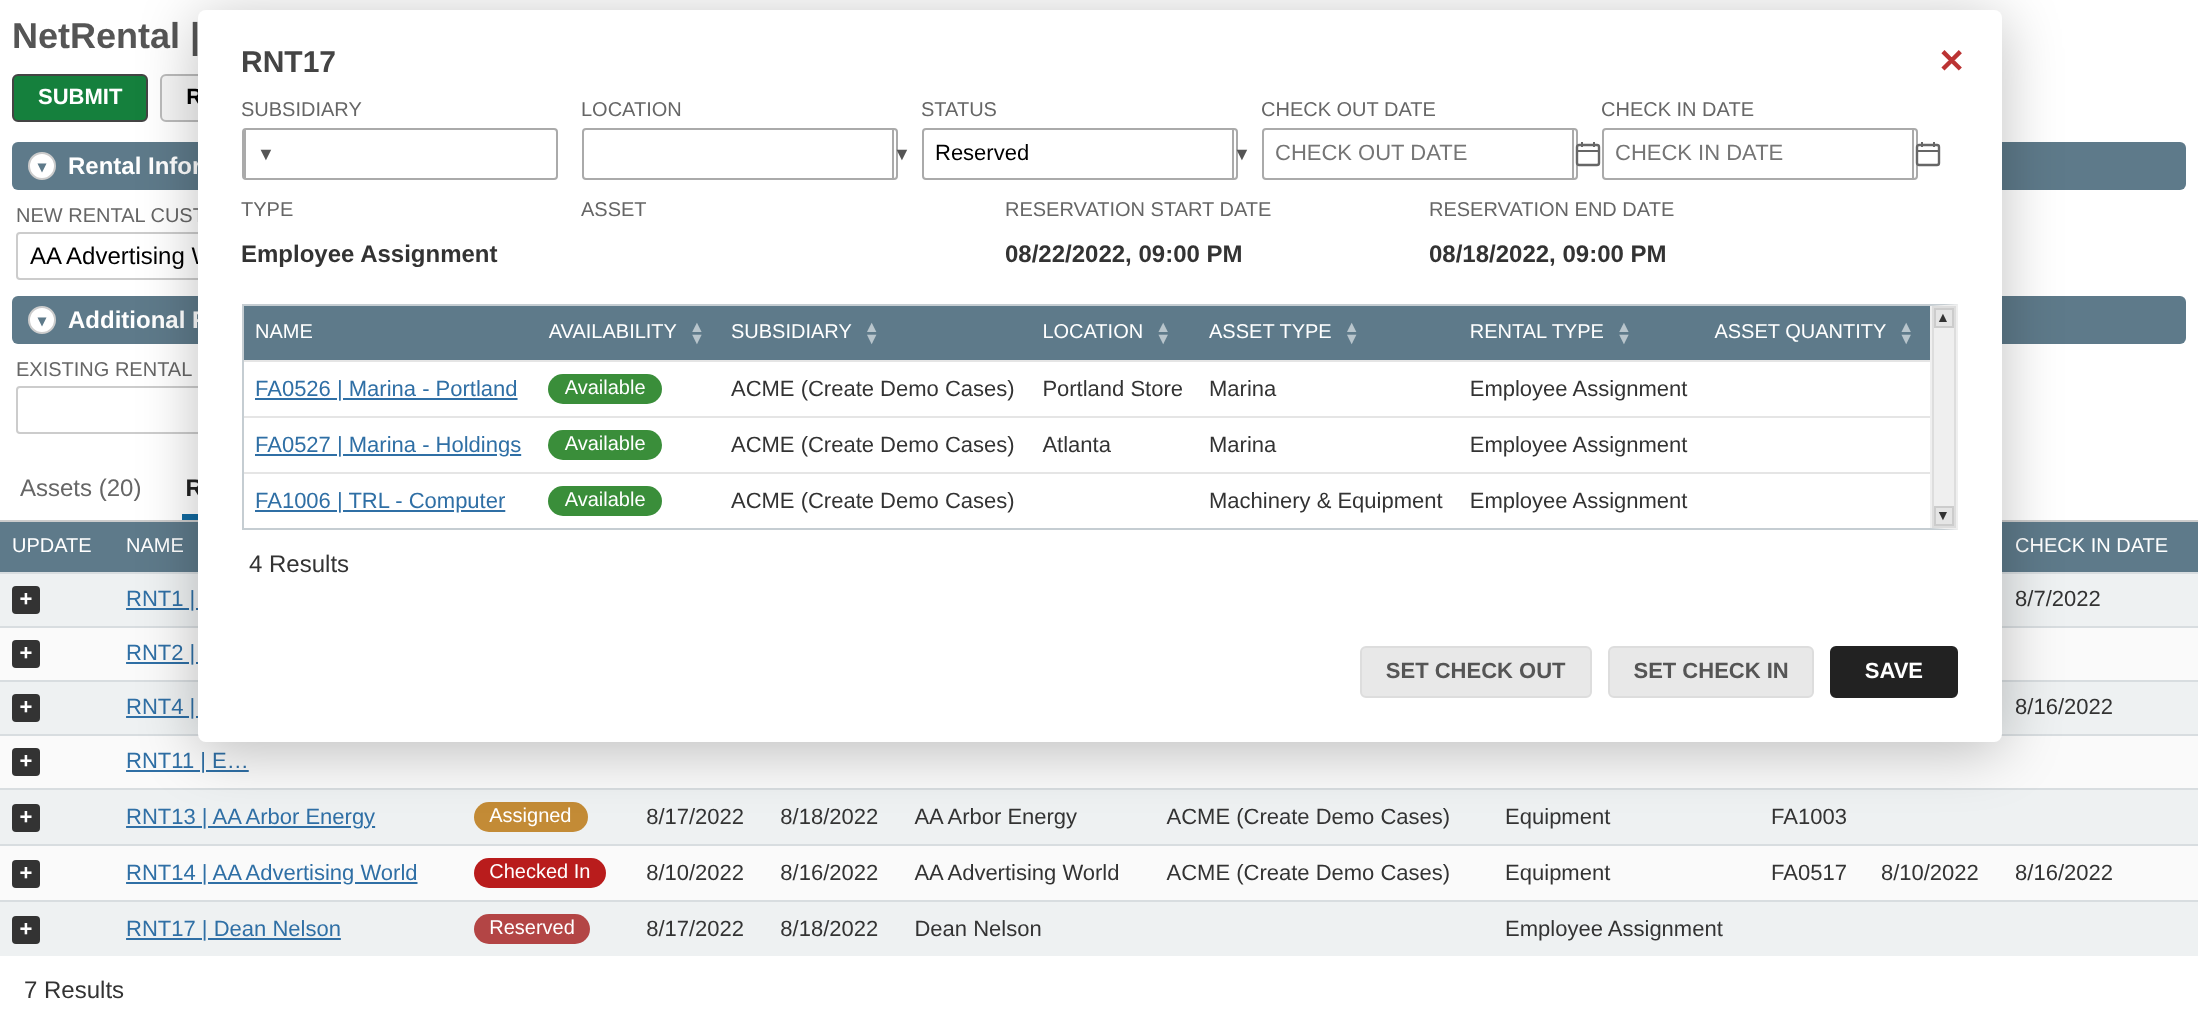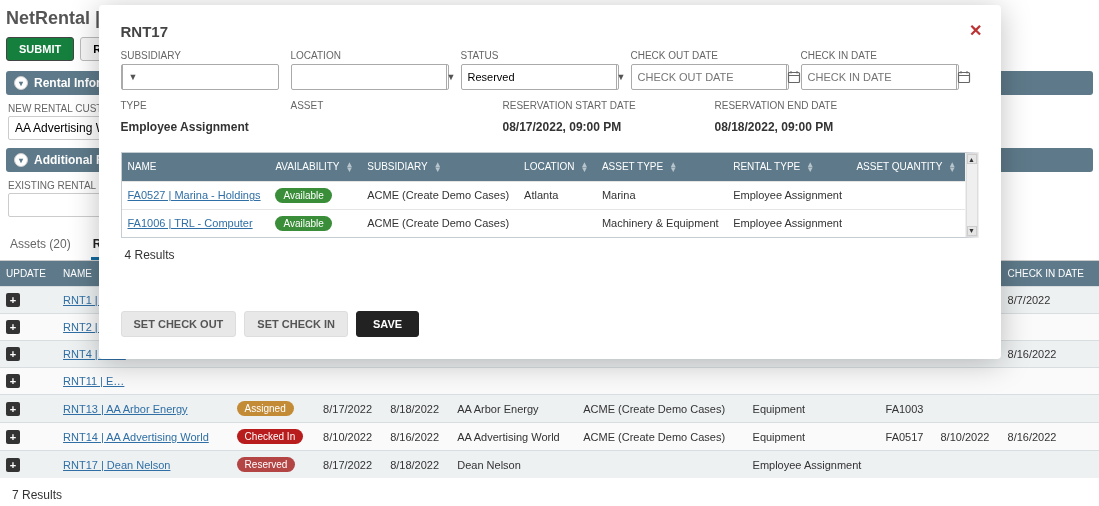--- a/index.html
+++ b/index.html
@@ -57,21 +57,21 @@
   .scroll-track { position: absolute; right: -13px; top: 0; bottom: 0; width: 12px; background: #efefef; border: 1px solid #ddd; }
   .scroll-thumb-top { position: absolute; top: 0; right: 0; width: 10px; height: 10px; border: 1px solid #ccc; background: #e5e5e5; font-size: 7px; display: flex; align-items: center; justify-content: center; }
   .scroll-thumb-bot { position: absolute; bottom: 0; right: 0; width: 10px; height: 10px; border: 1px solid #ccc; background: #e5e5e5; font-size: 7px; display: flex; align-items: center; justify-content: center; }
   .asset-table { width: 100%; border-collapse: collapse; font-size: 11px; }
   .asset-table thead th { background: #5e7a8a; color: #fff; text-align: left; padding: 8px 6px; font-weight: normal; text-transform: uppercase; font-size: 10px; }
   .asset-table td { padding: 6px; border-top: 1px solid #e5e5e5; }
   .asset-table a { color: #2f6fa5; text-decoration: underline; }
   .sort-icons { display: inline-block; margin-left: 6px; font-size: 8px; color: #b8c5cc; line-height: 0.7; vertical-align: middle; }
   .modal-results { padding: 10px 4px; font-size: 12px; color: #333; }
   
-  .modal-btns { display: flex; gap: 8px; margin-top: 39px; }
+  .modal-btns { display: flex; gap: 8px; margin-top: 24px; justify-content: flex-end; }
   .modal-btns .btn.sec { background: #e8e8e8; color: #555; border-color: #ddd; }
   .modal-btns .btn.save { background: #222; color: #fff; border-color: #222; padding: 6px 16px; }
 </style>
 </head>
 <body>
 
 
 
 
 <div class="page-title">NetRental | R…</div>
@@ -272,21 +272,21 @@
       <div class="form-field">
         <div class="fl">TYPE</div>
         <div class="form-val">Employee Assignment</div>
       </div>
       <div class="form-field">
         <div class="fl">ASSET</div>
         <div class="form-val"></div>
       </div>
       <div class="form-field">
         <div class="fl">RESERVATION START DATE</div>
-        <div class="form-val">08/17/2022, 09:00 PM</div>
+        <div class="form-val">08/22/2022, 09:00 PM</div>
       </div>
       <div class="form-field">
         <div class="fl">RESERVATION END DATE</div>
         <div class="form-val">08/18/2022, 09:00 PM</div>
       </div>
     </div>
 
     <div class="asset-table-wrapper">
       <table class="asset-table">
         <thead>
@@ -294,20 +294,29 @@
             <th><span>NAME</span></th>
             <th><span>AVAILABILITY</span><span class="sort-icons">▲<br>▼</span></th>
             <th><span>SUBSIDIARY</span><span class="sort-icons">▲<br>▼</span></th>
             <th><span>LOCATION</span><span class="sort-icons">▲<br>▼</span></th>
             <th><span>ASSET TYPE</span><span class="sort-icons">▲<br>▼</span></th>
             <th><span>RENTAL TYPE</span><span class="sort-icons">▲<br>▼</span></th>
             <th><span>ASSET QUANTITY</span><span class="sort-icons">▲<br>▼</span></th>
           </tr>
         </thead>
         <tbody id="asset-tbody">
+            <tr>
+              <td><a>FA0526  |  Marina - Portland</a></td>
+              <td><span class="pill available">Available</span></td>
+              <td>ACME (Create Demo Cases)</td>
+              <td>Portland Store</td>
+              <td>Marina</td>
+              <td>Employee Assignment</td>
+              <td></td>
+            </tr>
             <tr>
               <td><a>FA0527  |  Marina - Holdings</a></td>
               <td><span class="pill available">Available</span></td>
               <td>ACME (Create Demo Cases)</td>
               <td>Atlanta</td>
               <td>Marina</td>
               <td>Employee Assignment</td>
               <td></td>
             </tr>
             <tr>

